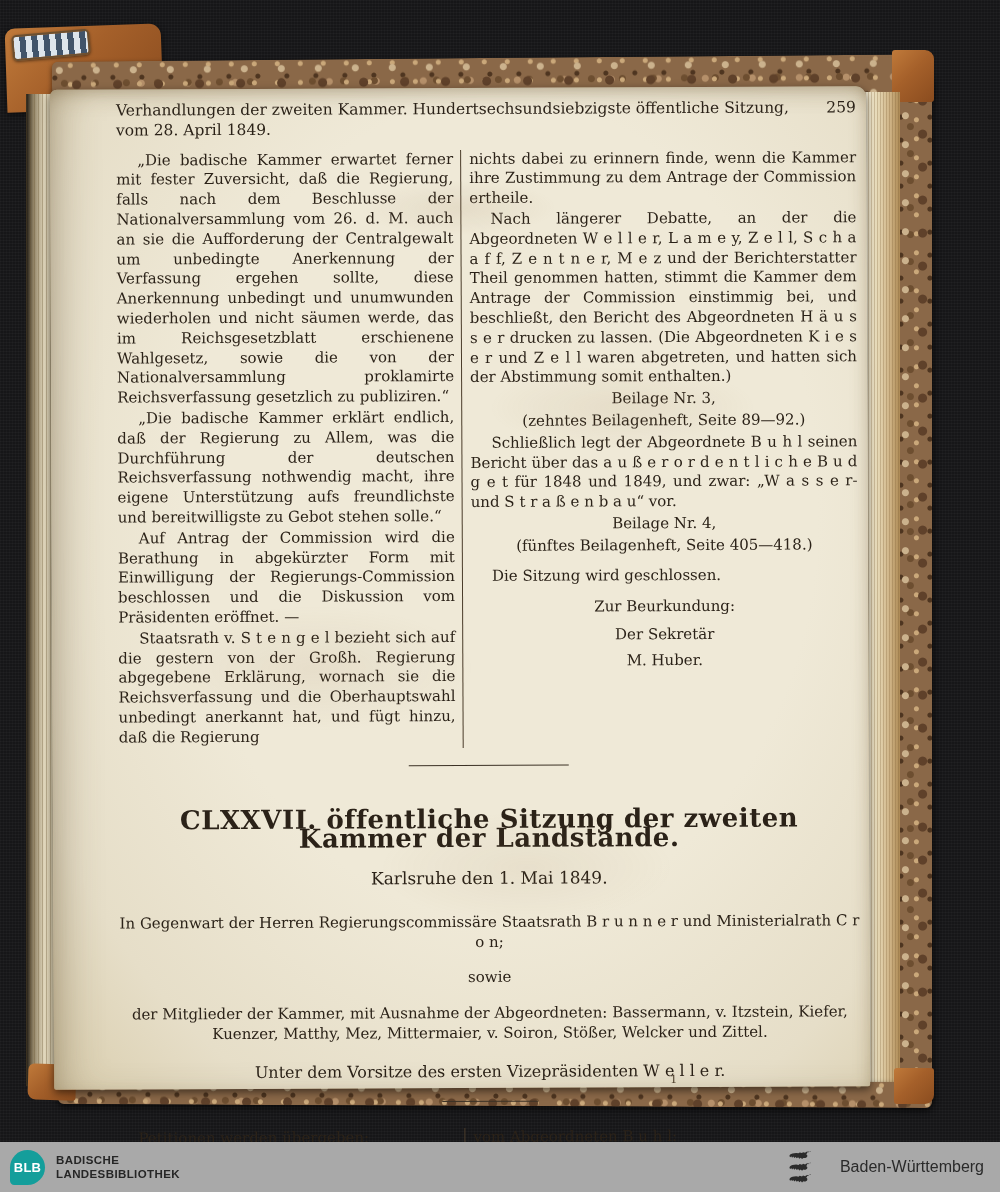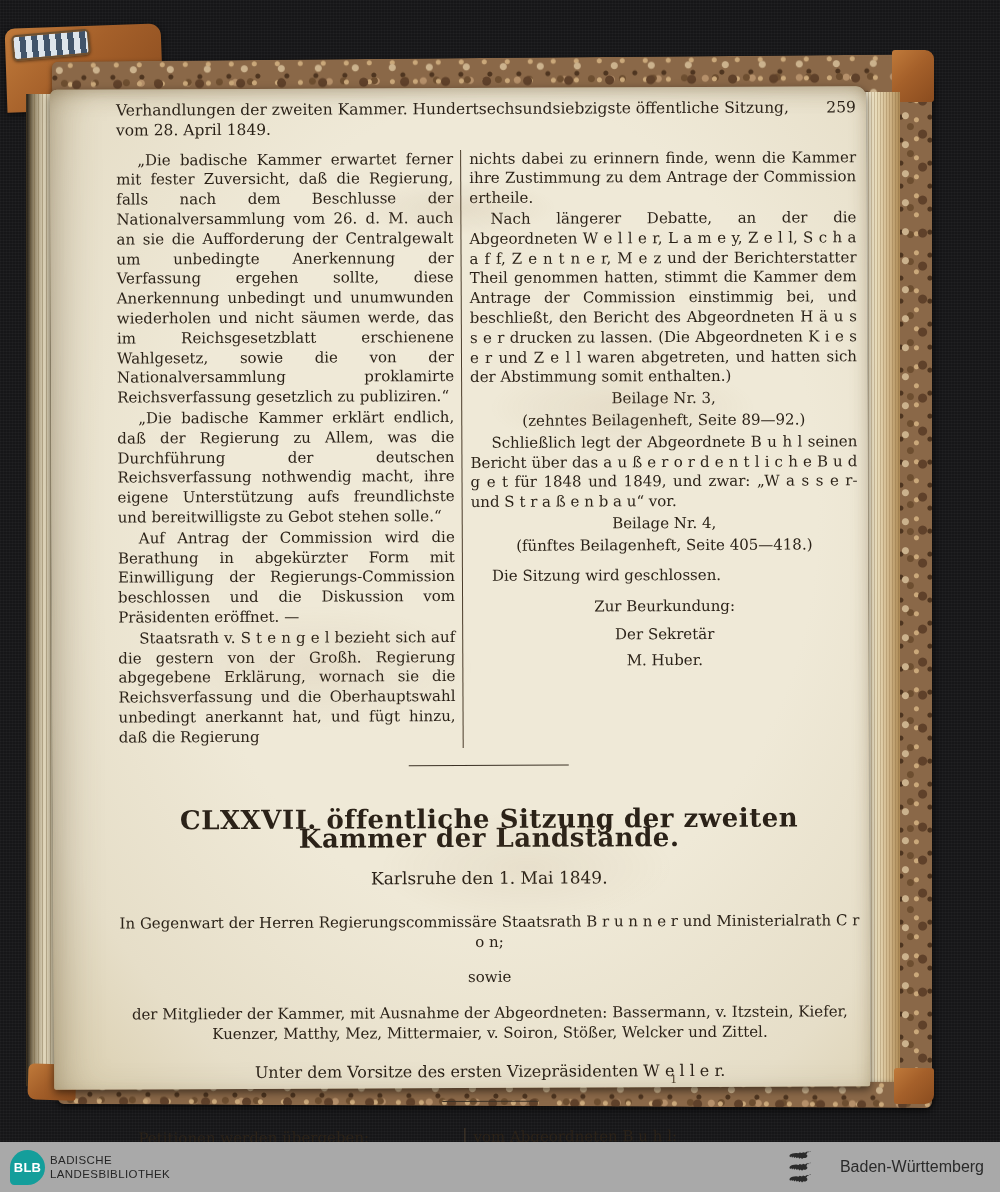--- a/index.html
+++ b/index.html
@@ -70,24 +70,24 @@
   .s2-members{text-align:center;font-size:15px;margin-top:16px;padding:0 6px;}
   .s2-chair{text-align:center;font-size:16px;margin-top:18px;}
   .petitions{margin-top:26px;}
   .pet-line{margin:0;}
   .pet-line.indent{text-indent:1.2em;}
   .pet-item{padding-left:20px;text-indent:-20px;margin:0;}
   .sheet-mark{position:absolute;left:616px;top:986px;font-size:11px;color:#4a3b28;}
   
   .footer-bar{position:absolute;left:0;top:1142px;width:1000px;height:50px;background:#a9a9a9;
     display:flex;align-items:center;justify-content:space-between;font-family:"Liberation Sans", sans-serif;}
-  .footer-left{display:flex;align-items:center;gap:5px;padding-left:10px;}
+  .footer-left{display:flex;align-items:center;gap:11px;padding-left:10px;}
   .blb-badge{width:35px;height:35px;border-radius:50% 50% 50% 12%;background:#149e9b;
     display:flex;align-items:center;justify-content:center;color:#fff;font-weight:bold;font-size:13px;letter-spacing:.2px;}
-  .lib-name{color:#262626;font-weight:normal;font-size:11.5px;line-height:14px;letter-spacing:.4px;}
+  .lib-name{color:#262626;font-weight:bold;font-size:11.5px;line-height:14px;letter-spacing:.4px;}
   .footer-right{display:flex;align-items:center;gap:27px;padding-right:16px;}
   .bw-name{color:#2a2a2a;font-size:16px;font-weight:500;}
 </style>
 </head>
 <body>
 
 <div class="spine-top-leather leather"></div>
 <div class="headband"></div>
 <div class="top-marble marble"></div>
 <div class="right-marble marble"></div>

